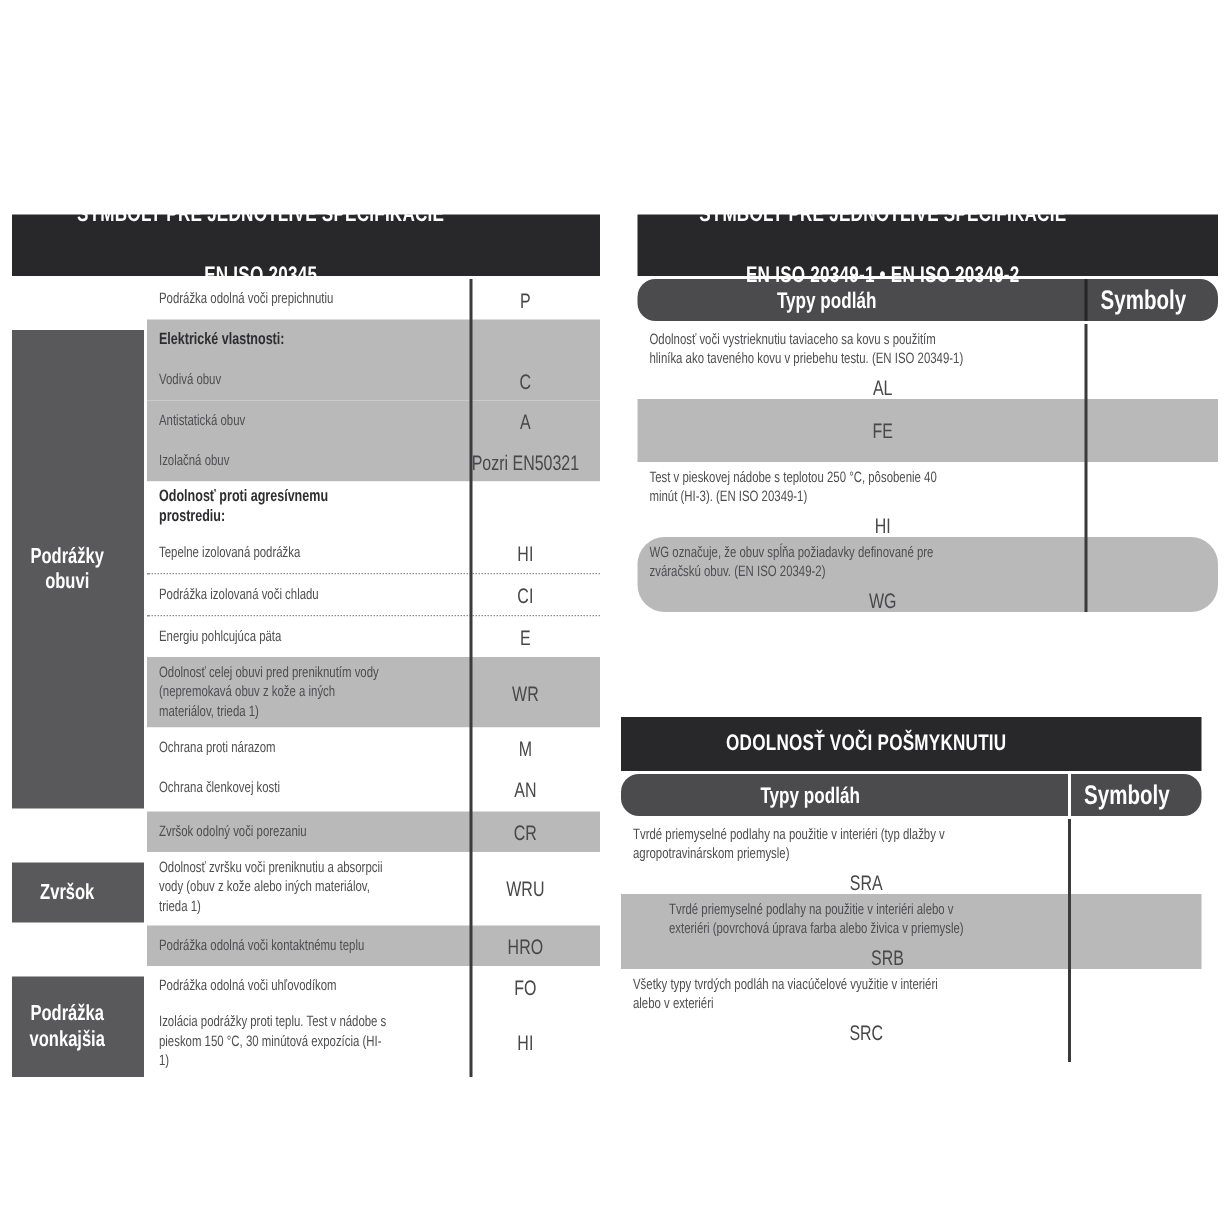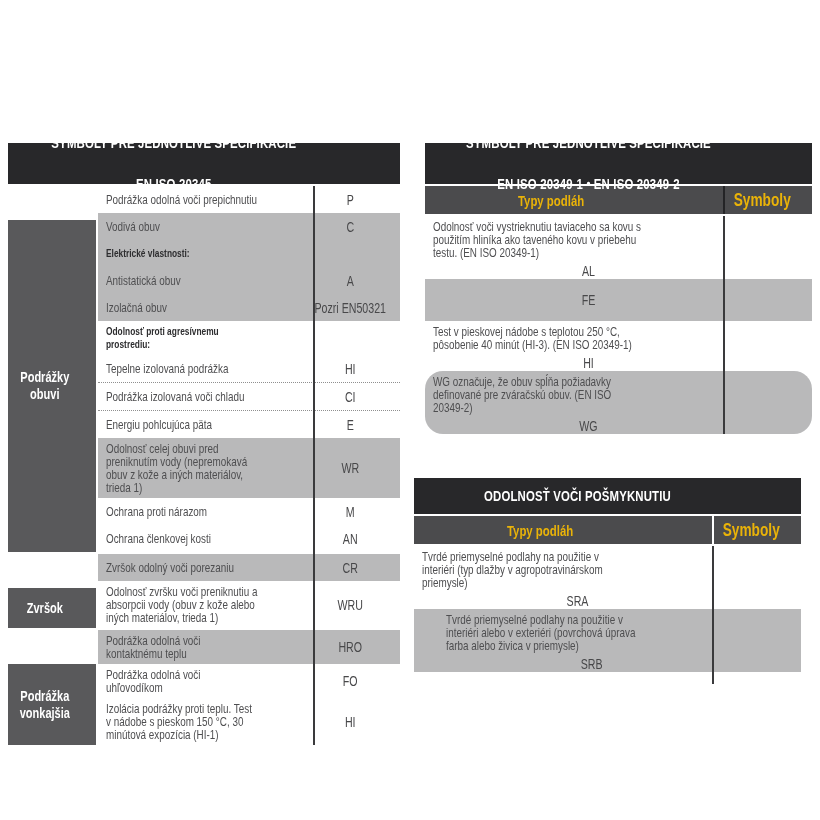--- a/index.html
+++ b/index.html
@@ -12,21 +12,21 @@
   .cxc{display:block;width:131%;margin-left:-15.5%;transform:scaleX(.76);transform-origin:50% 50%;text-align:center;}
 
   
   .thead{background:#28282a;color:#ffffff;display:flex;flex-direction:column;
          align-items:center;justify-content:center;font-weight:bold;font-size:15px;
          line-height:18px;letter-spacing:.2px;gap:23px;}
   .thead2{height:41px;margin-bottom:2px;}
   .thead1{height:36px;margin-bottom:2px;}
 
   
-  .colhead{display:flex;height:28px;margin-bottom:2px;background:#4b4b4d;color:#eab308;font-weight:bold;}
+  .colhead{display:flex;height:28px;margin-bottom:2px;background:#4b4b4d;color:#ffffff;font-weight:bold;border-radius:12px;}
   .colhead .chl{width:298px;display:flex;align-items:center;justify-content:center;font-size:15px;}
   .colhead .chs{flex:1;display:flex;align-items:center;justify-content:center;font-size:18px;}
   .chs.darkdiv{border-left:2px solid #242426;}
   .chs.whitediv{border-left:2px solid #ffffff;}
 
   
   .tbody{position:relative;}
   .vline{position:absolute;top:0;bottom:0;width:2px;background:#3a3a3c;z-index:3;}
   .vline.ext{bottom:-12px;}
 
@@ -35,21 +35,21 @@
   .sec + .sec{margin-top:2px;}
   .seclabel{width:88px;margin-right:2px;background:#59595b;color:#ffffff;font-weight:bold;
             font-size:14.5px;line-height:17px;display:flex;align-items:center;justify-content:center;
             text-align:center;flex:0 0 auto;margin-top:34px;}
   .secrows{flex:1;display:flex;flex-direction:column;}
 
   
   .row{display:flex;min-height:27px;background:#ffffff;}
   .row.g{background:#b9b9ba;}
   .row.dot{border-bottom:1px dotted #8f8f8f;}
-  .ct{display:flex;align-items:center;padding:4px 6px 4px 8px;font-size:13px;
+  .ct{display:flex;align-items:center;padding:4px 6px 4px 8px;font-size:10px;
       line-height:13px;color:#4e4e50;box-sizing:border-box;}
   .row.b .ct{font-weight:bold;color:#2d2d2f;font-size:11px;}
   .cs{flex:1;display:flex;align-items:center;justify-content:center;font-size:14px;color:#48484a;}
 
   
   .lt .ct{width:215px;flex:0 0 auto;}
   
   .rt .ct{width:298px;flex:0 0 auto;padding-right:12px;}
   .rt .row{min-height:42px;flex-direction:column;}
   .rt .row.h38{min-height:38px;border-radius:18px;}
@@ -76,34 +76,34 @@
         </div>
         <div class="secrows">
           <div class="row">
             <div class="ct">
                 <span class="cx">Podrážka odolná voči prepichnutiu</span>
               </div>
             <div class="cs">
                 <span class="cxc">P</span>
               </div>
           </div>
+          <div class="row g b">
+            <div class="ct">
+                <span class="cx">Elektrické vlastnosti:</span>
+              </div>
+            <div class="cs">
+                <span class="cxc"></span>
+              </div>
+          </div>
           <div class="row g">
             <div class="ct">
                 <span class="cx">Vodivá obuv</span>
               </div>
             <div class="cs">
                 <span class="cxc">C</span>
-              </div>
-          </div>
-          <div class="row g b">
-            <div class="ct">
-                <span class="cx">Elektrické vlastnosti:</span>
-              </div>
-            <div class="cs">
-                <span class="cxc"></span>
               </div>
           </div>
           <div class="row g">
             <div class="ct">
                 <span class="cx">Antistatická obuv</span>
               </div>
             <div class="cs">
                 <span class="cxc">A</span>
               </div>
           </div>
@@ -303,16 +303,24 @@
           </div>
       </div>
       <div class="row g h42">
         <div class="ct">
             <span class="cx">Tvrdé priemyselné podlahy na použitie v interiéri alebo v exteriéri (povrchová úprava farba alebo živica v priemysle)</span>
           </div>
         <div class="cs">
             <span class="cxc">SRB</span>
           </div>
       </div>
+      <div class="row h40">
+        <div class="ct">
+            <span class="cx">Všetky typy tvrdých podláh na viacúčelové využitie v interiéri alebo v exteriéri</span>
+          </div>
+        <div class="cs">
+            <span class="cxc">SRC</span>
+          </div>
+      </div>
     </div>
   </div>
 
 </div>
 
 </body></html>

